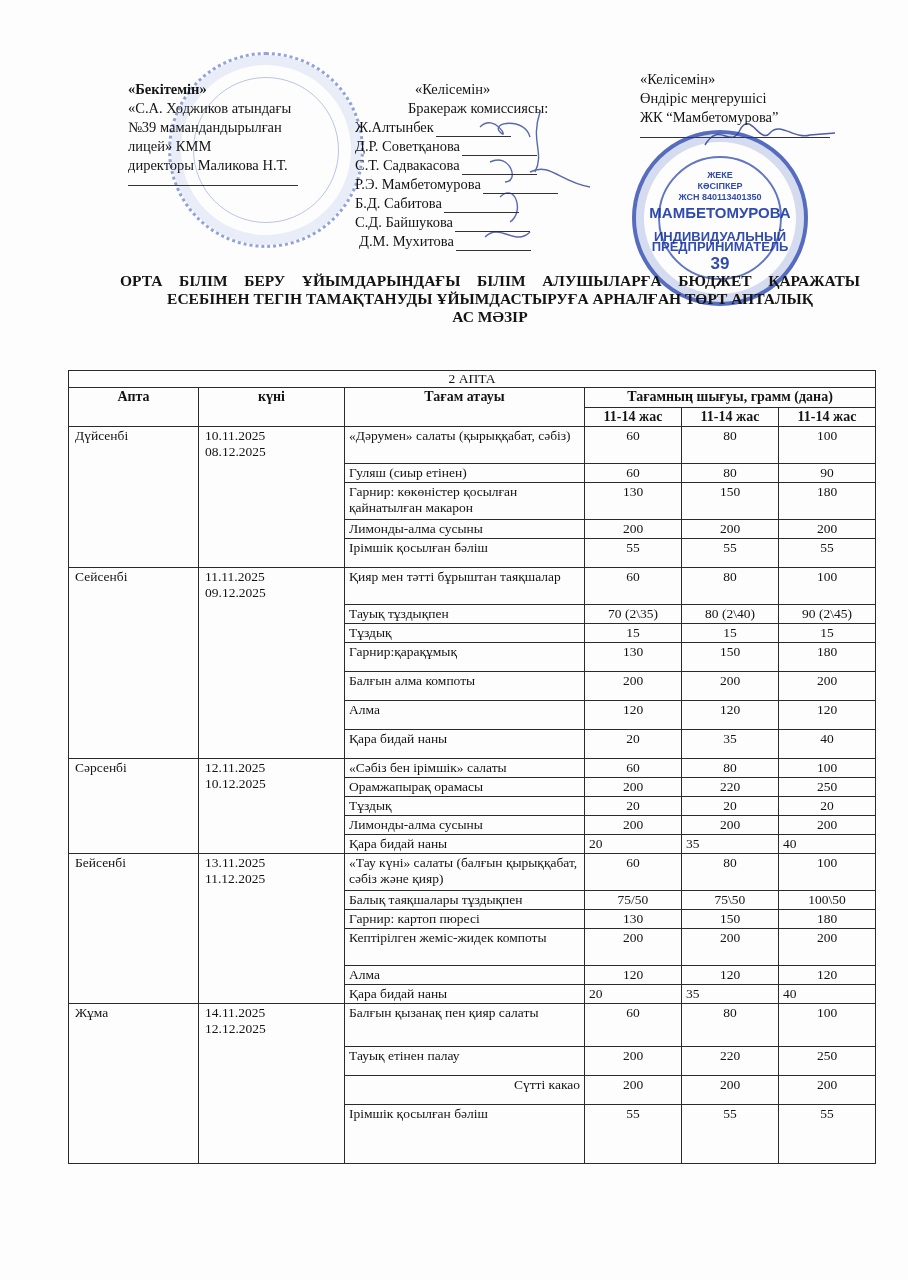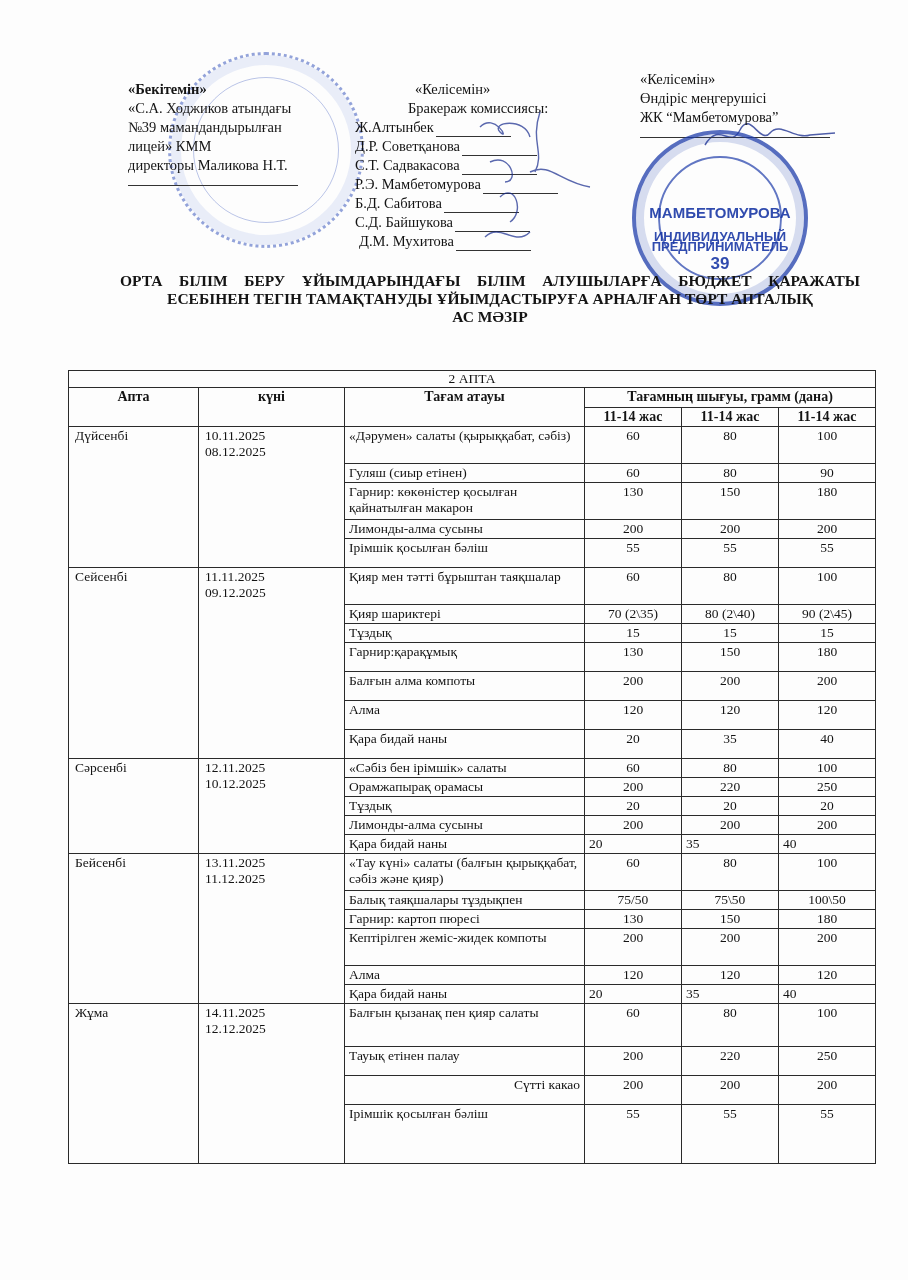--- a/index.html
+++ b/index.html
@@ -112,20 +112,25 @@
 
   <div class="producer">
     <div>«Келісемін»</div>
     <div>Өндіріс меңгерушісі</div>
     <div>ЖК “Мамбетомурова”</div>
     <div class="line"></div>
   </div>
 
   <div class="stamp2">
     <div class="inner"></div>
+    <div class="t t1">
+        <div>ЖЕКЕ</div>
+        <div>КӘСІПКЕР</div>
+        <div>ЖСН 840113401350</div>
+      </div>
     <div class="t t2">МАМБЕТОМУРОВА</div>
     <div class="t t3">
         <div>ИНДИВИДУАЛЬНЫЙ</div>
         <div>ПРЕДПРИНИМАТЕЛЬ</div>
       </div>
     <div class="t t4">39</div>
   </div>
 
   <div class="doc-title">
     <div class="l1">ОРТА БІЛІМ БЕРУ ҰЙЫМДАРЫНДАҒЫ БІЛІМ АЛУШЫЛАРҒА БЮДЖЕТ ҚАРАЖАТЫ</div>
@@ -199,21 +204,21 @@
           <td class="date-cell" rowspan="7">
             <div>11.11.2025</div>
             <div>09.12.2025</div>
           </td>
           <td style="height: 34px;">Қияр мен тәтті бұрыштан таяқшалар</td>
           <td class="num">60</td>
           <td class="num">80</td>
           <td class="num">100</td>
         </tr>
         <tr>
-          <td>Қияр шариктері</td>
+          <td>Тауық тұздықпен</td>
           <td class="num">70 (2\35)</td>
           <td class="num">80 (2\40)</td>
           <td class="num">90 (2\45)</td>
         </tr>
         <tr>
           <td>Тұздық</td>
           <td class="num">15</td>
           <td class="num">15</td>
           <td class="num">15</td>
         </tr>

